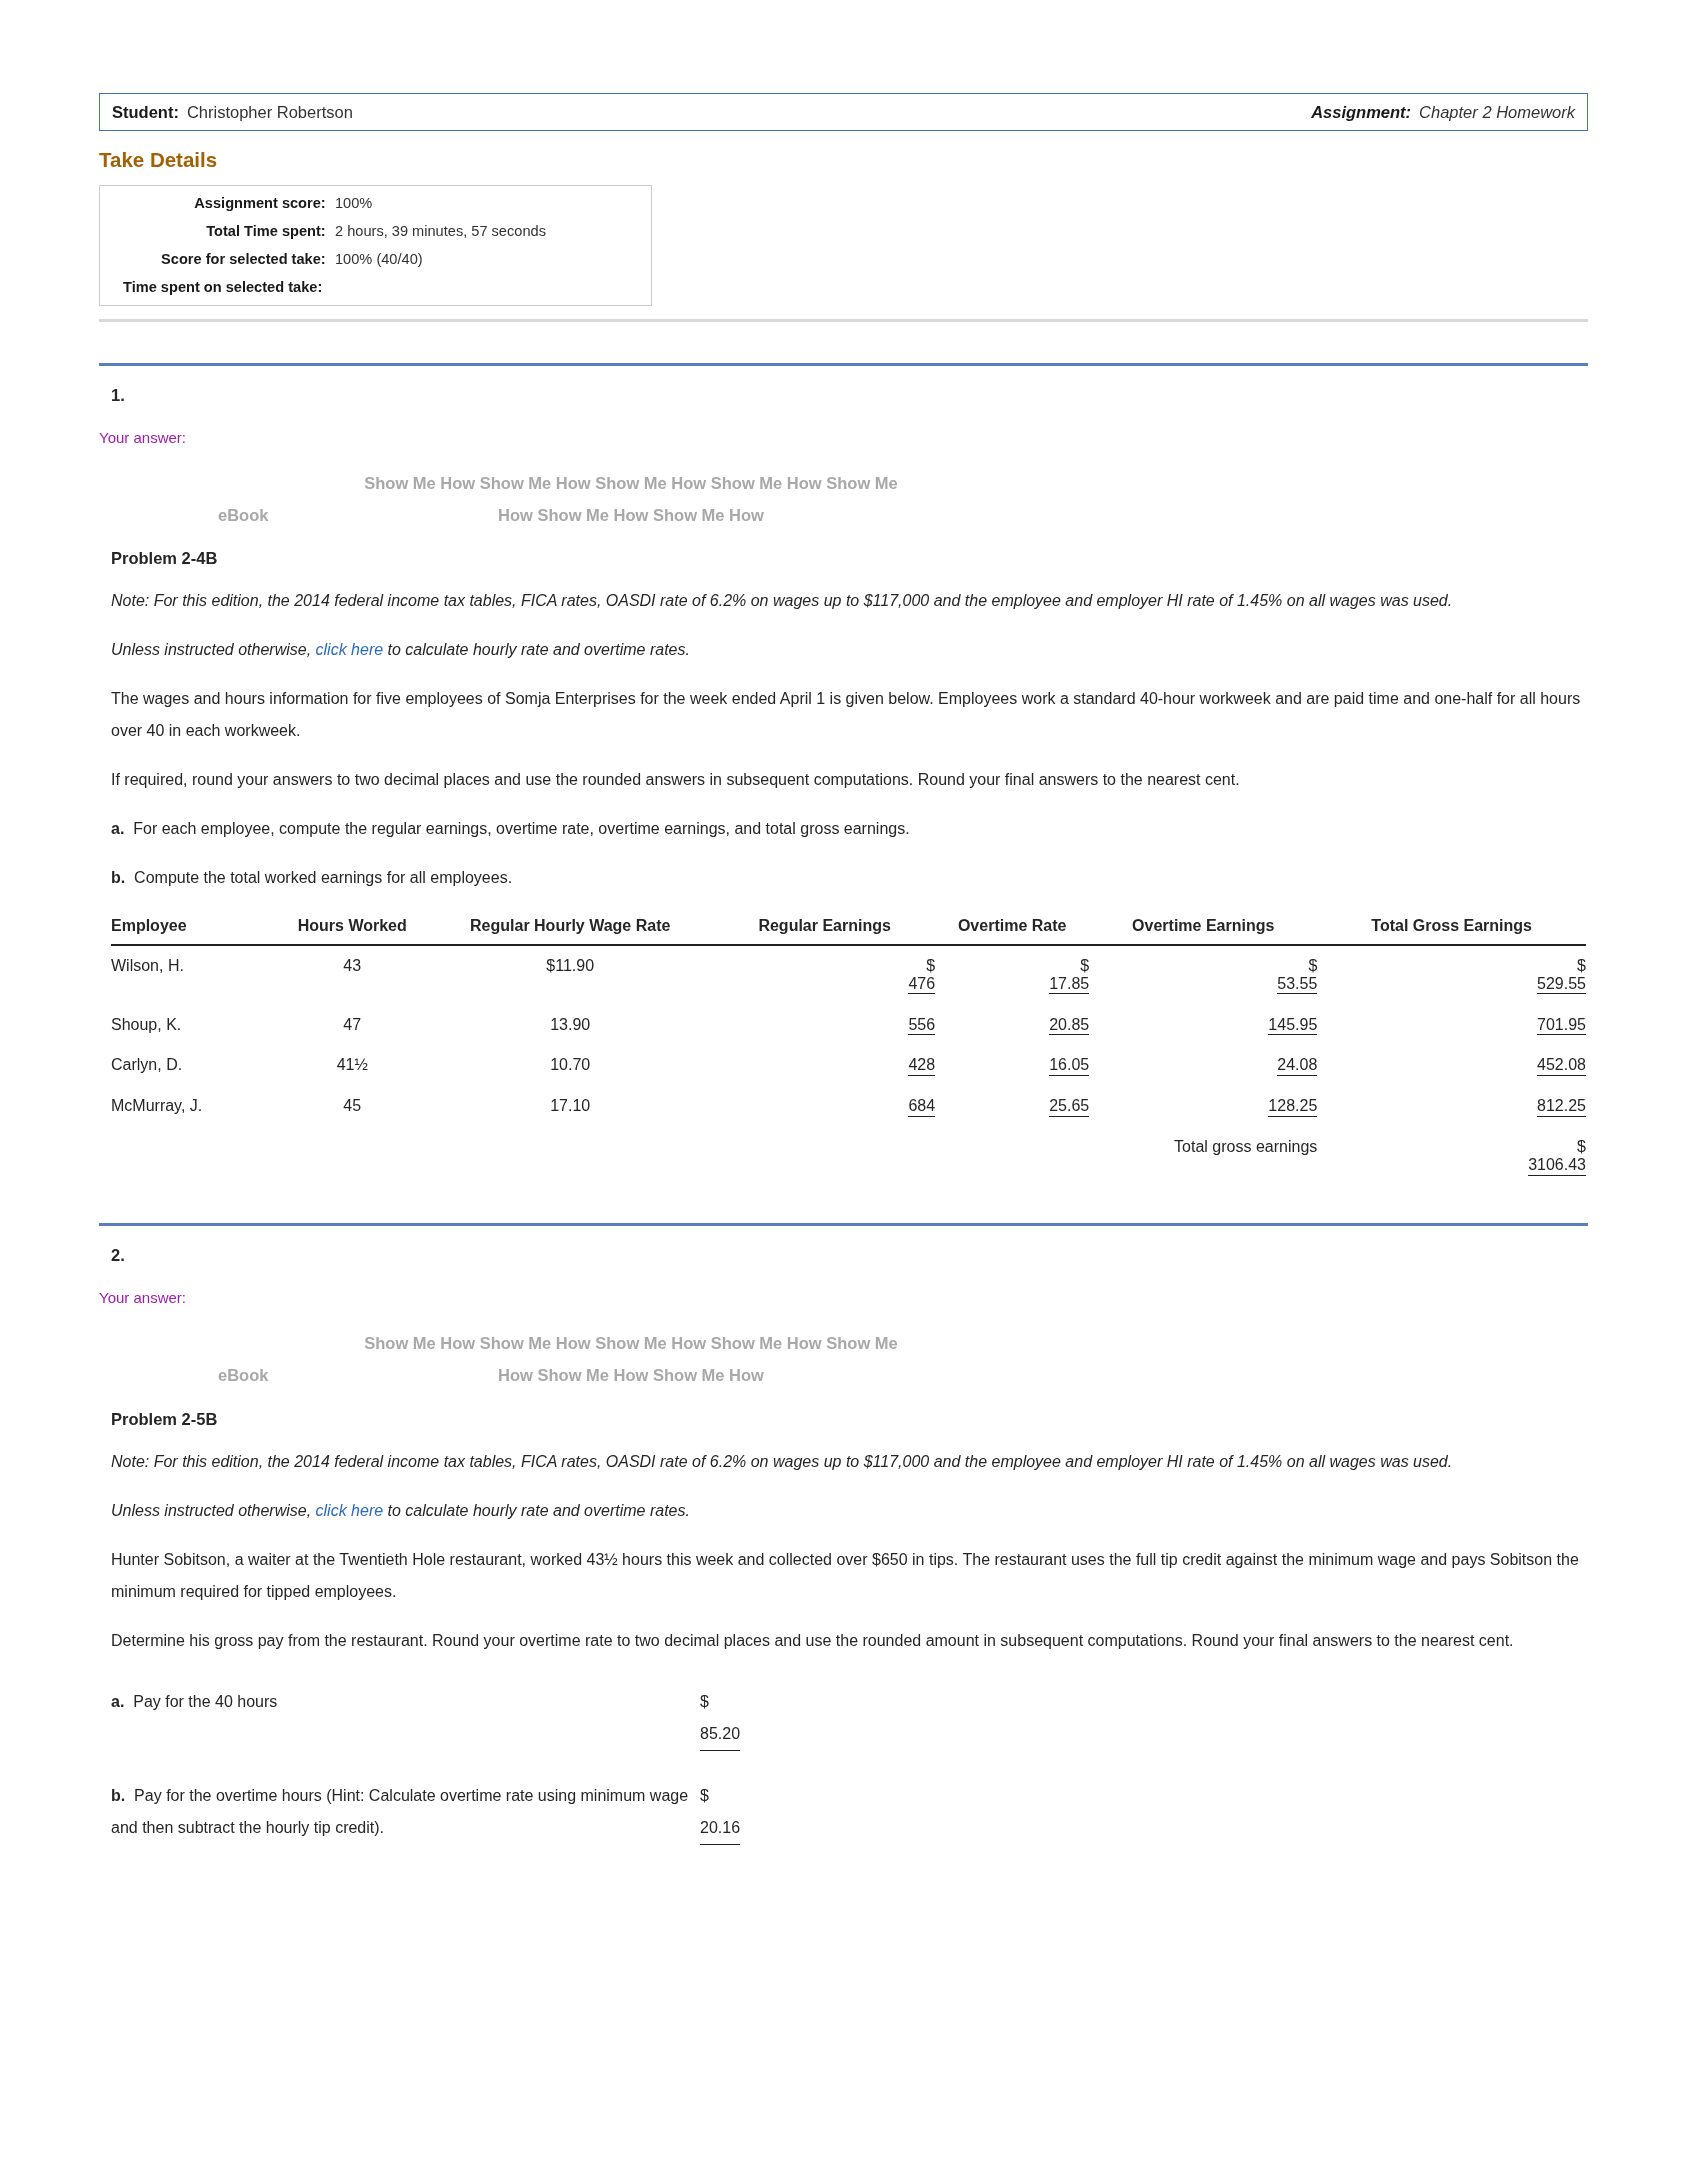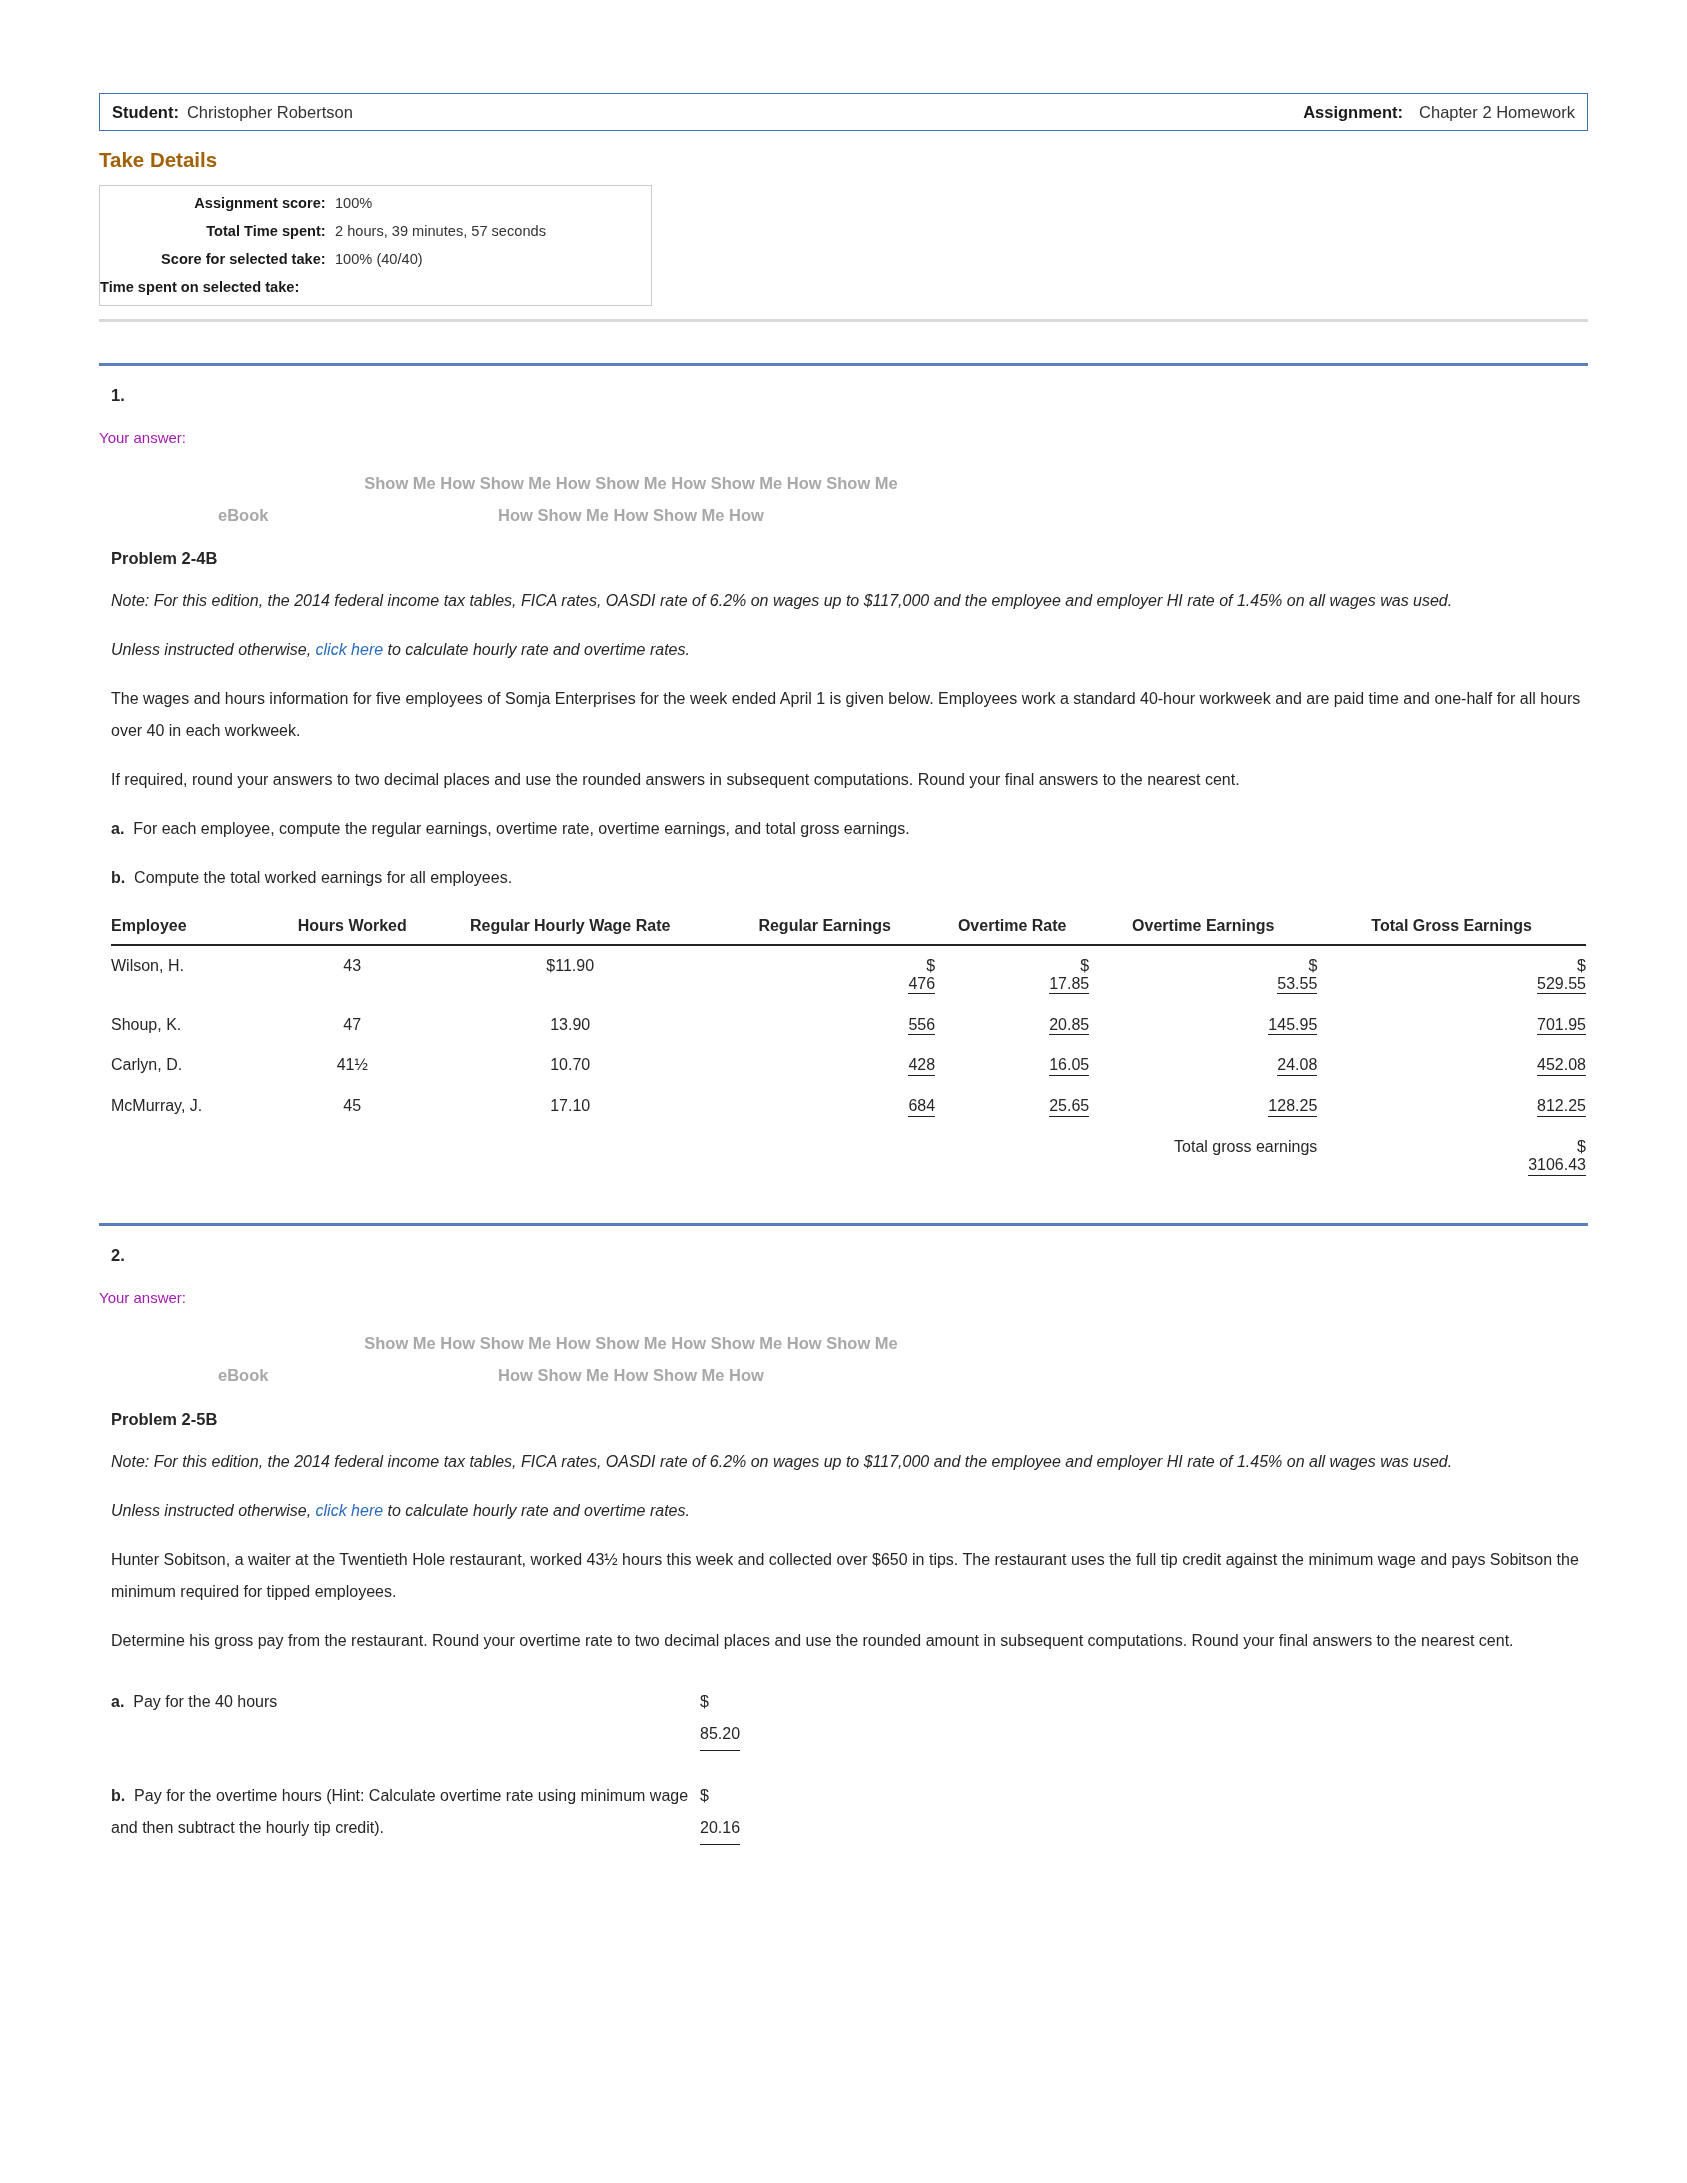--- a/index.html
+++ b/index.html
@@ -18,40 +18,40 @@
   
   .header-bar {
     border: 1.3px solid #4472b8;
     height: 38px;
     display: flex;
     align-items: center;
     padding: 0 12px;
     font-size: 16.5px;
   }
   .header-left { display:flex; align-items:baseline; gap:8px; }
-  .header-right { display:flex; align-items:baseline; gap:16px; margin-left:auto; }
+  .header-right { display:flex; align-items:baseline; gap:8px; margin-left:auto;font-style:italic; }
   .hdr-label { font-weight: bold; color:#1a1a1a; }
   .hdr-value { color:#333; }
 
   
   .take-details-title {
     color: #a16207;
     font-weight: bold;
     font-size: 20.5px;
     margin: 17px 0 13.2px 0;
   }
   .details-box {
     border: 0.7px solid #cccccc;
     width: 553px;
     padding: 9.3px 8px 6.6px 0;
   }
   .details-row { display: flex; align-items: baseline; margin: 0 0 12px 0; font-size: 14.6px; }
   .details-row:last-child { margin-bottom: 2.6px; }
   .dl { width: 235px; text-align: right; font-weight: bold; color:#1a1a1a; padding-right: 9.3px; white-space: nowrap; }
-  .dl.overflow { width: 235px; text-align: left; padding-left: 0; padding-right: 0; }
+  .dl.overflow { width: 235px; text-align: left; padding-left: 0; padding-right: 0; margin-left: 23px; }
   .dv { color: #333; white-space: nowrap; }
 
   .grey-rule { height: 3.3px; background: #d9d9d9; margin: 13.2px 0 0 0; width: 1489px; }
   .blue-rule { height: 2.6px; background: #5a7fbf; margin: 41px 0 0 0; width: 1489px; }
 
   
   .qnum { font-weight: bold; font-size: 16.5px; margin: 20px 0 0 12px; }
   .your-answer { font-size: 15px; margin: 24px 0 0 0; color:#a21caf; }
 
   .showme-wrap {

